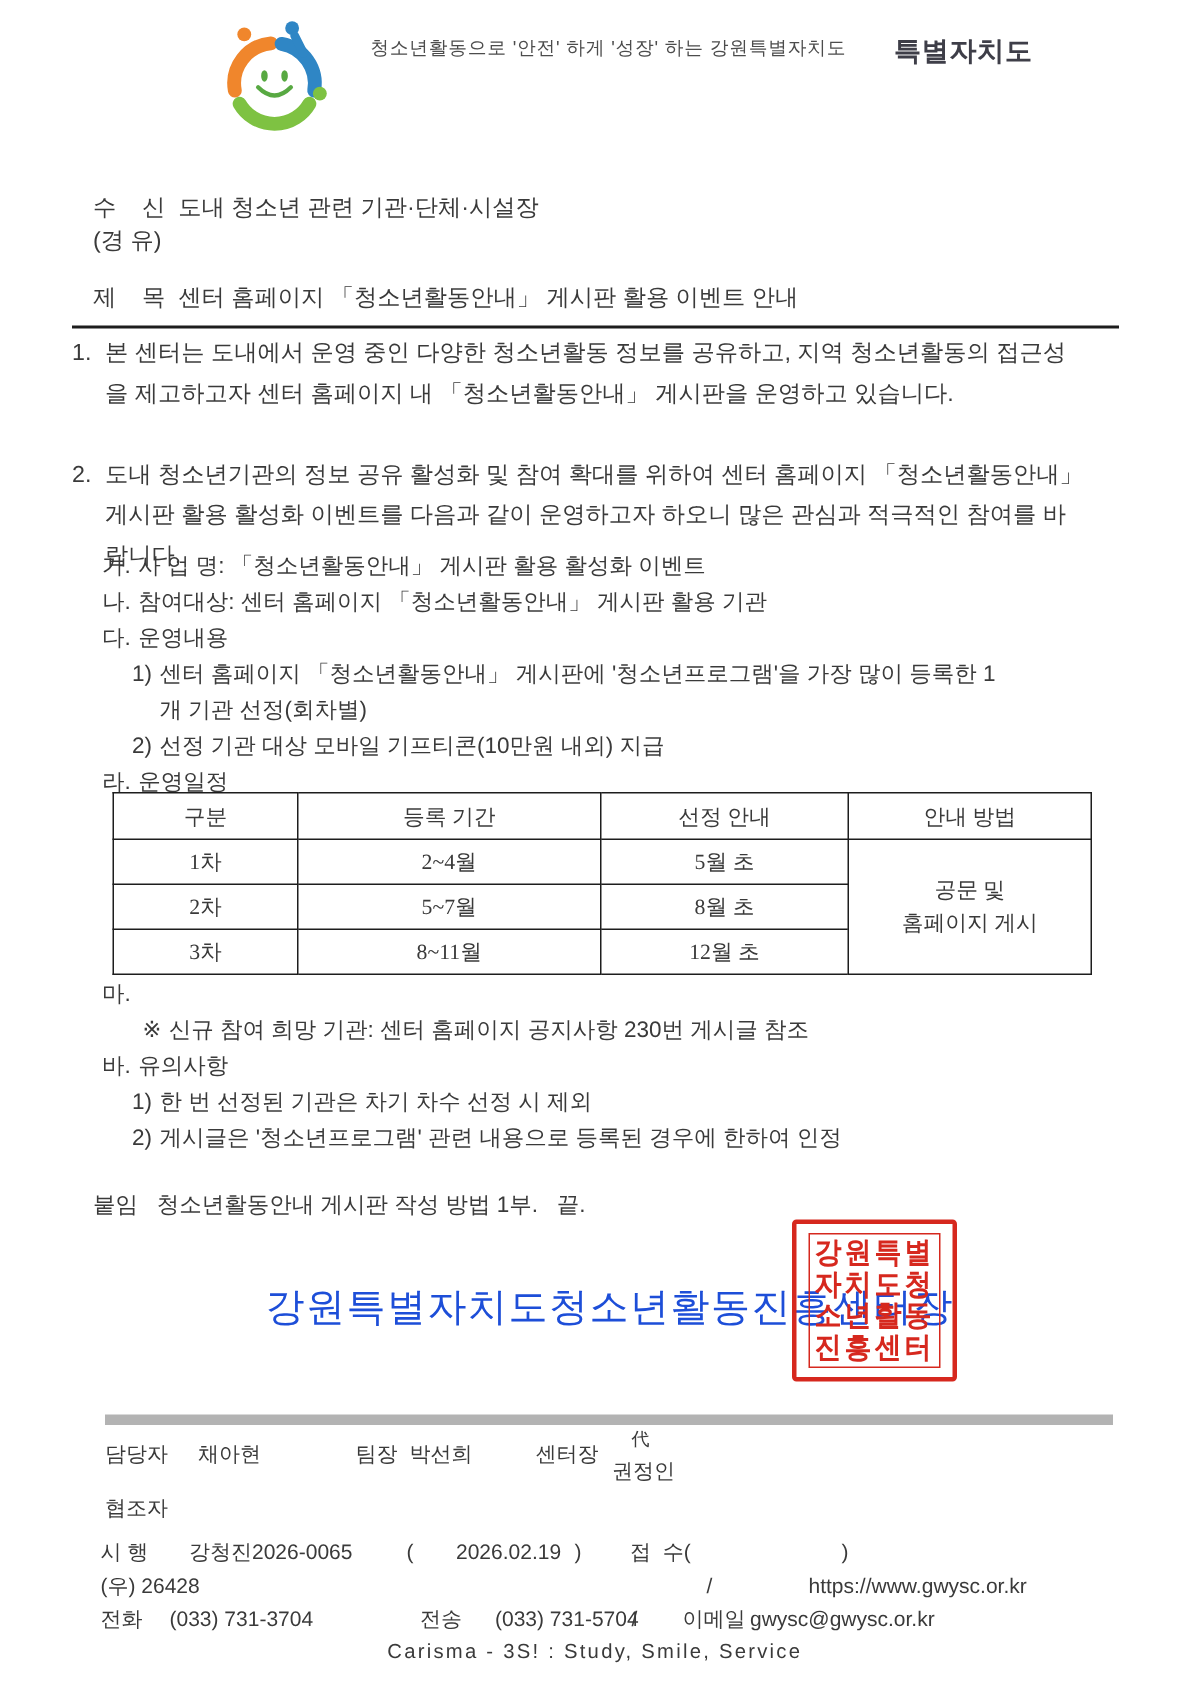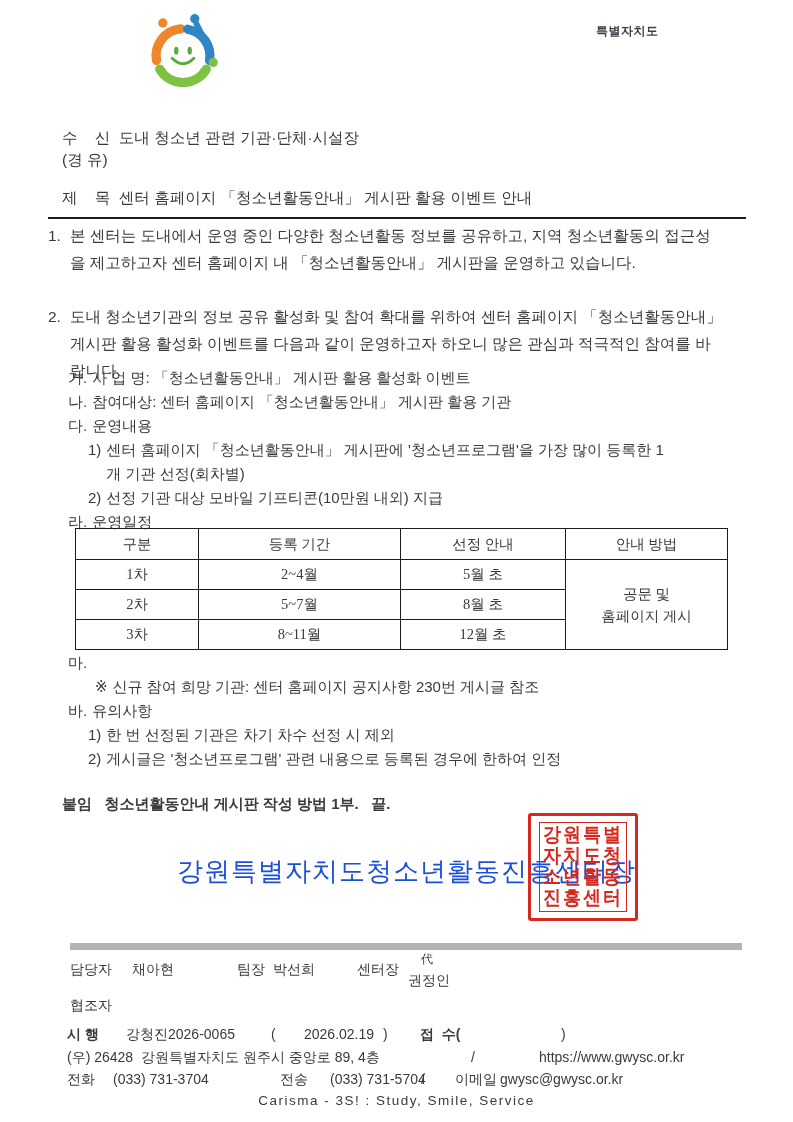--- a/index.html
+++ b/index.html
@@ -1,27 +1,27 @@
 <!DOCTYPE html>
 <html><head>
 <meta charset="utf-8">
 <style>
   html,body{margin:0;padding:0;background:#fff;}
   body{width:793px;height:1122px;position:relative;overflow:hidden;
        font-family:"Liberation Sans","DejaVu Sans",sans-serif;color:#3b3b3b;}
   .abs{position:absolute;}
-  .pre{white-space:pre;font-weight:bold;}
+  .pre{white-space:pre;}
   
   .tagline{font-size:12.5px;color:#4c4c4c;letter-spacing:0.5px;text-align:center;}
   .org-title{font-size:21px;font-weight:700;color:#2f2f2f;letter-spacing:1.5px;text-align:center;margin-top:6px;}
   .gw-logo{text-align:left;line-height:1;}
   .gw-big{font-size:40px;font-weight:800;letter-spacing:-2px;}
   .gw-red{color:#d8352f;}
   .gw-dark{color:#3e3e48;}
-  .gw-sub{font-size:12px;font-weight:800;color:#3e3e48;letter-spacing:0.5px;margin-top:7px;}
+  .gw-sub{font-size:18px;font-weight:800;color:#3e3e48;letter-spacing:0.5px;margin-top:7px;}
   
   .meta-line{font-size:15.5px;color:#3a3a3a;}
   .meta-label{white-space:pre;}
   .divider{border-top:2px solid #1d1d1d;height:0;}
   
   .para{display:flex;font-size:15.5px;line-height:27px;color:#3a3a3a;}
   .para .num{width:22px;flex:none;}
   .para .txt{width:656px;word-break:break-all;}
   .li{display:flex;font-size:15px;line-height:24px;color:#3a3a3a;}
   .li .lbl{flex:none;margin-right:5px;white-space:pre;}
@@ -63,20 +63,21 @@
     <circle cx="86" cy="60" r="5.5" fill="#7ec242"></circle>
 
     <circle cx="50" cy="50" r="24" fill="#ffffff"></circle>
     <ellipse cx="42" cy="46" rx="2.6" ry="4.6" fill="#58a942"></ellipse>
     <ellipse cx="58" cy="46" rx="2.6" ry="4.6" fill="#58a942"></ellipse>
     <path d="M37 55 Q50 68 63 55" fill="none" stroke="#58a942" stroke-width="3.4" stroke-linecap="round"></path>
   </svg>
 </div>
 
 <div class="abs" style="left:228px;top:24px;width:355px;">
+  <div class="tagline">청소년활동으로 '안전' 하게 '성장' 하는 강원특별자치도</div>
 </div>
 
 <div class="abs gw-logo" style="left:596px;top:18px;width:120px;">
   <div class="gw-sub">특별자치도</div>
 </div>
 
 <div class="abs meta-line" style="left:62px;top:112px;margin-top:16px;">
   <span class="meta-label">수    신</span><span class="pre">  </span><span>도내 청소년 관련 기관·단체·시설장</span>
 </div>
 <div class="abs meta-line" style="left:62px;top:150px;">
@@ -209,21 +210,20 @@
   <span class="abs foot" style="left:126px;">강청진2026-0065</span>
   <span class="abs foot" style="left:271px;">(</span>
   <span class="abs foot" style="left:304px;">2026.02.19</span>
   <span class="abs foot" style="left:383px;">)</span>
   <span class="abs foot pre" style="left:420px;">접  수(</span>
   <span class="abs foot" style="left:561px;">)</span>
 </div>
 
 <div class="abs" style="left:0;top:1049px;width:734px;height:20px;">
   <span class="abs foot" style="left:67px;">(우) 26428</span>
-  <span class="abs foot" style="left:141px;">강원특별자치도 원주시 중앙로 89, 4층</span>
   <span class="abs foot" style="left:471px;">/</span>
   <span class="abs foot" style="left:539px;">https://www.gwysc.or.kr</span>
 </div>
 
 <div class="abs" style="left:0;top:1071px;width:793px;height:20px;">
   <span class="abs foot" style="left:67px;">전화</span>
   <span class="abs foot" style="left:113px;">(033) 731-3704</span>
   <span class="abs foot" style="left:280px;">전송</span>
   <span class="abs foot" style="left:330px;">(033) 731-5704</span>
   <span class="abs foot" style="left:421px;">/</span>

